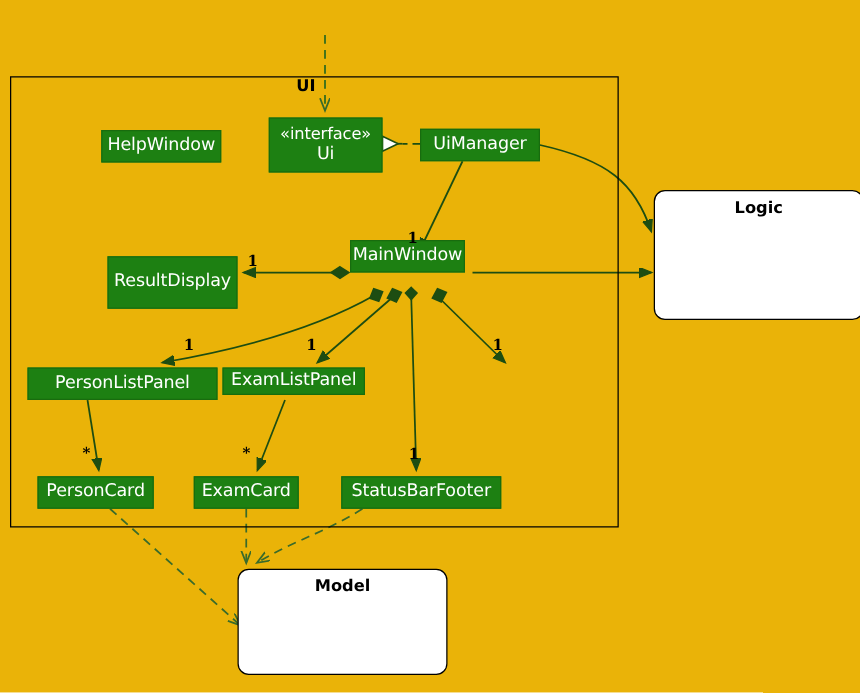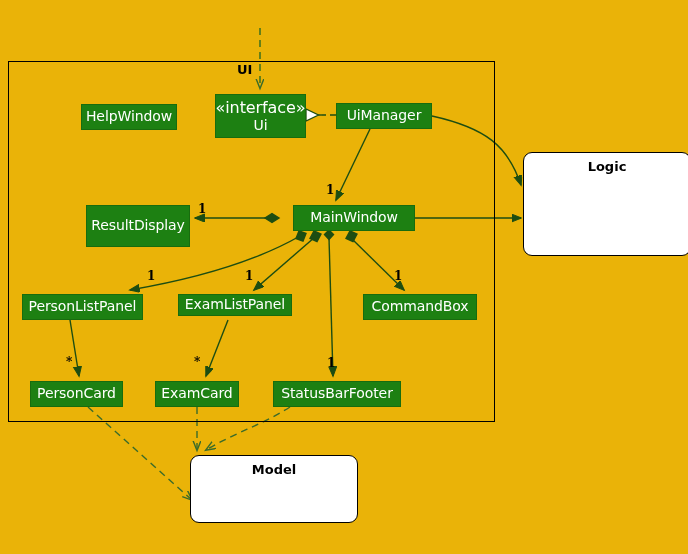--- a/index.html
+++ b/index.html
@@ -70,21 +70,21 @@
   .box-logic {
     left: 523px;
     top: 152px;
     width: 168px;
     height: 104px;
   }
   .box-model {
     left: 190px;
     top: 455px;
     width: 168px;
-    height: 68px;
+    height: 85px;
   }
   
   .node {
     position: absolute;
     box-sizing: border-box;
     background: #1d8012;
     border: 1px solid #186c0e;
     color: #ffffff;
     font-size: 14px;
     font-family: "DejaVu Sans", sans-serif;
@@ -92,21 +92,21 @@
     flex-direction: column;
     align-items: center;
     justify-content: center;
     line-height: 1.22;
     white-space: nowrap;
     text-align: center;
     letter-spacing: -0.1px;
   }
   .node .stereo {
     display: block;
-    font-size: 16px;
+    font-size: 13px;
   }
   
   .mlabel {
     position: absolute;
     font-family: "DejaVu Serif", serif;
     font-weight: bold;
     font-size: 12px;
     color: #000000;
     white-space: nowrap;
   }
@@ -220,35 +220,32 @@
   </div>
 
   <div class="node" style="left:336px; top:103px; width:96px; height:26px;align-items:center;">
     <span>UiManager</span>
   </div>
 
   <div class="node" style="left:86px; top:205px; width:104px; height:42px;">
     <span>ResultDisplay</span>
   </div>
 
-  <div class="node" style="left:280px; top:205px; width:122px; height:26px;margin-left:13px;">
+  <div class="node" style="left:280px; top:192px; width:92px; height:26px;">
     <span>MainWindow</span>
   </div>
 
-  <div class="node" style="left:22px; top:294px; width:121px; height:26px;">
+  <div class="node" style="left:22px; top:294px; width:152px; height:26px;">
     <span>PersonListPanel</span>
   </div>
 
   <div class="node" style="left:178px; top:294px; width:114px; height:22px;">
     <span>ExamListPanel</span>
   </div>
 
-  <div class="node" style="left:363px; top:294px; width:114px; height:26px;">
-    <span>CommandBox</span>
-  </div>
 
   <div class="node" style="left:30px; top:381px; width:93px; height:26px;">
     <span>PersonCard</span>
   </div>
 
   <div class="node" style="left:155px; top:381px; width:84px; height:26px;">
     <span>ExamCard</span>
   </div>
 
   <div class="node" style="left:273px; top:381px; width:128px; height:26px;">

